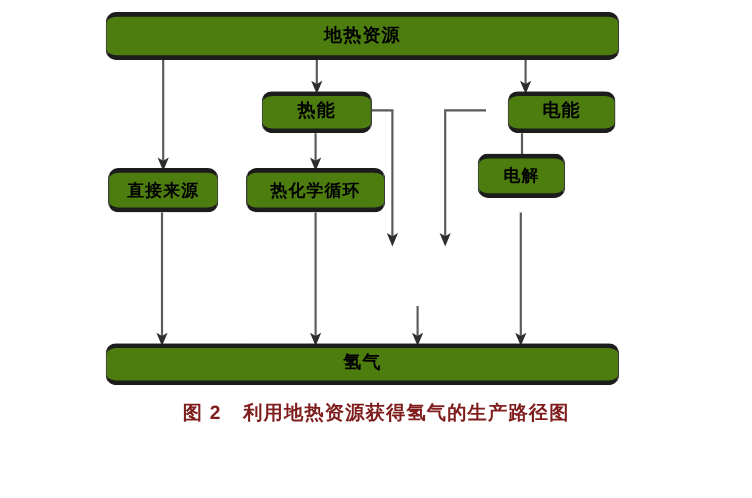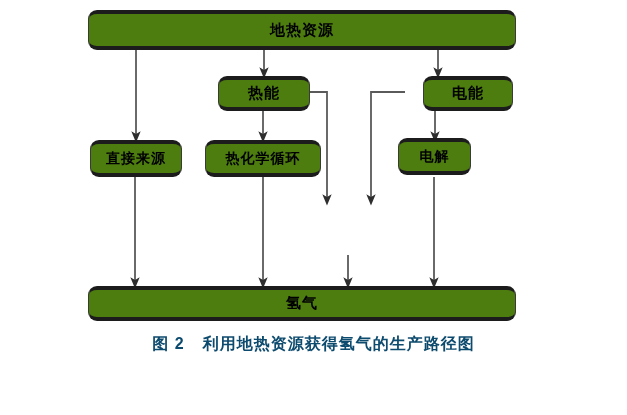--- a/index.html
+++ b/index.html
@@ -54,30 +54,30 @@
     line-height: 1.12;
     display: block;
     width: 100%;
   }
 
   .node-geothermal  { left: 88px;  top: 10px;  width: 428px; height: 40px; font-size: 15px; }
   .node-thermal     { left: 218px; top: 76px;  width: 92px;  height: 35px; font-size: 15px; }
   .node-electric    { left: 423px; top: 76px;  width: 90px;  height: 35px; font-size: 15px; }
   .node-direct      { left: 90px;  top: 140px; width: 92px;  height: 37px; font-size: 14px; }
   .node-thermochem  { left: 205px; top: 140px; width: 116px; height: 37px; font-size: 14px; }
-  .node-electrolysis{ left: 398px; top: 138px; width: 73px;  height: 37px; font-size: 14px; }
+  .node-electrolysis{ left: 398px; top: 128px; width: 73px;  height: 37px; font-size: 14px; }
   .node-hybrid      { left: 303px; top: 203px; width: 92px;  height: 52px; font-size: 14px; }
   .node-hydrogen    { left: 88px;  top: 286px; width: 428px; height: 35px; font-size: 15px; }
 
   
   .caption {
     position: absolute;
     width: 627px;
     text-align: center;
-    color: #0c4a6e;
+    color: #7f1d1d;
   }
   .caption-cn {
     top: 334px;
     font-size: 16px;
     font-weight: bold;
     letter-spacing: 1px;
     font-family: "Liberation Sans", "DejaVu Sans", sans-serif;
   }
   .caption-en {
     top: 374px;

